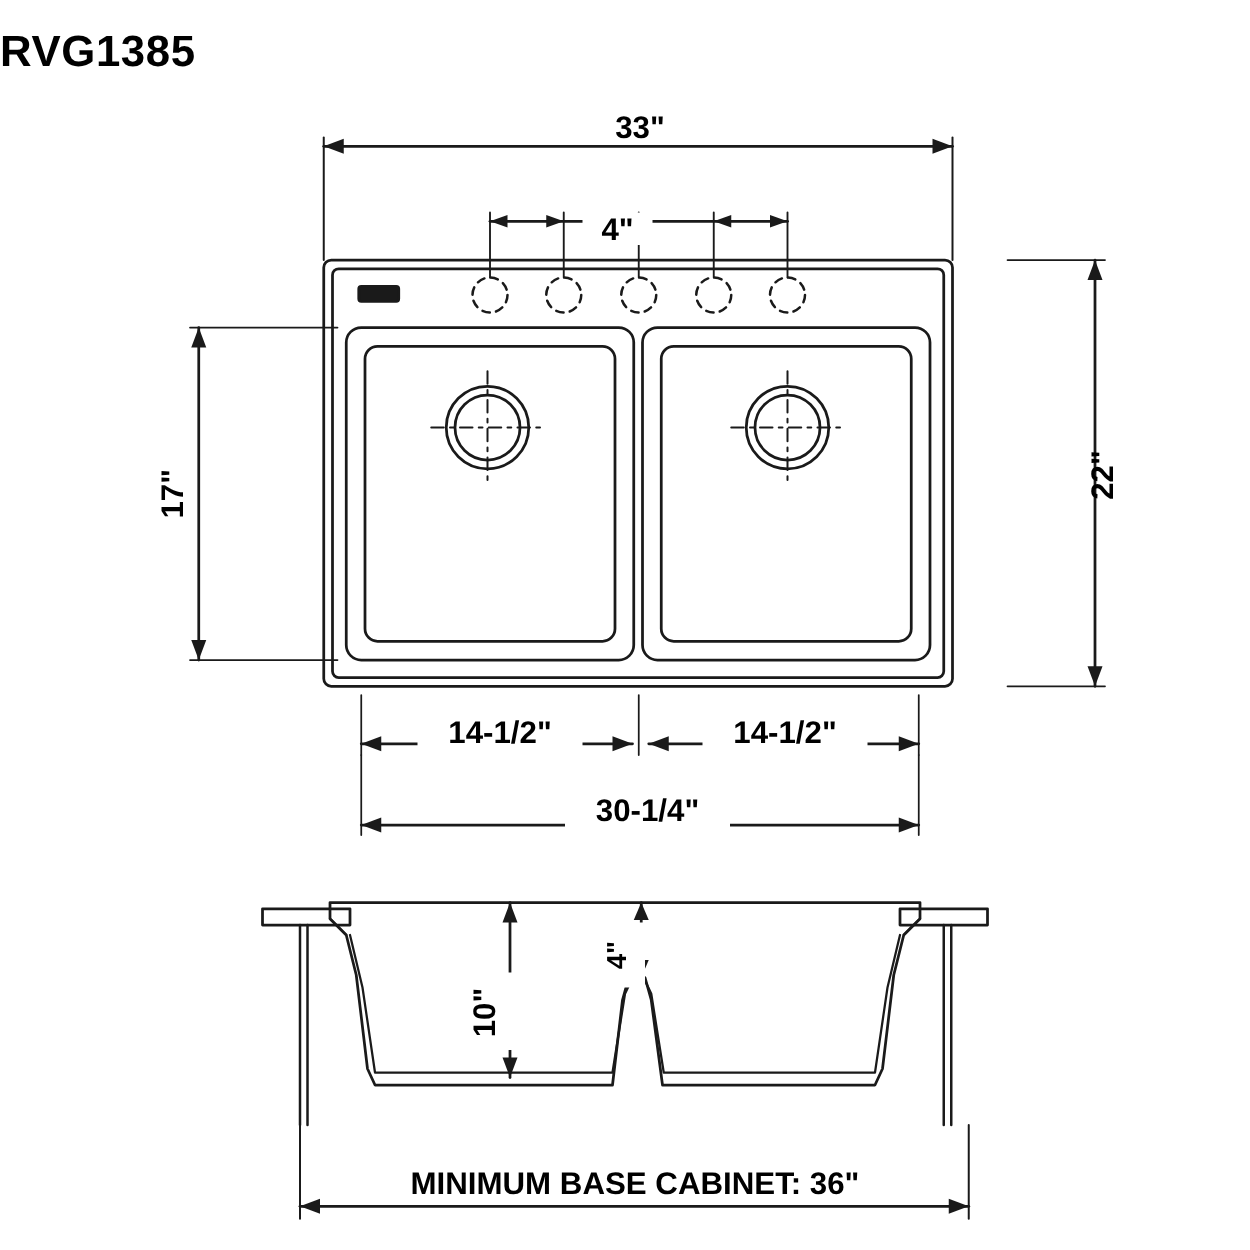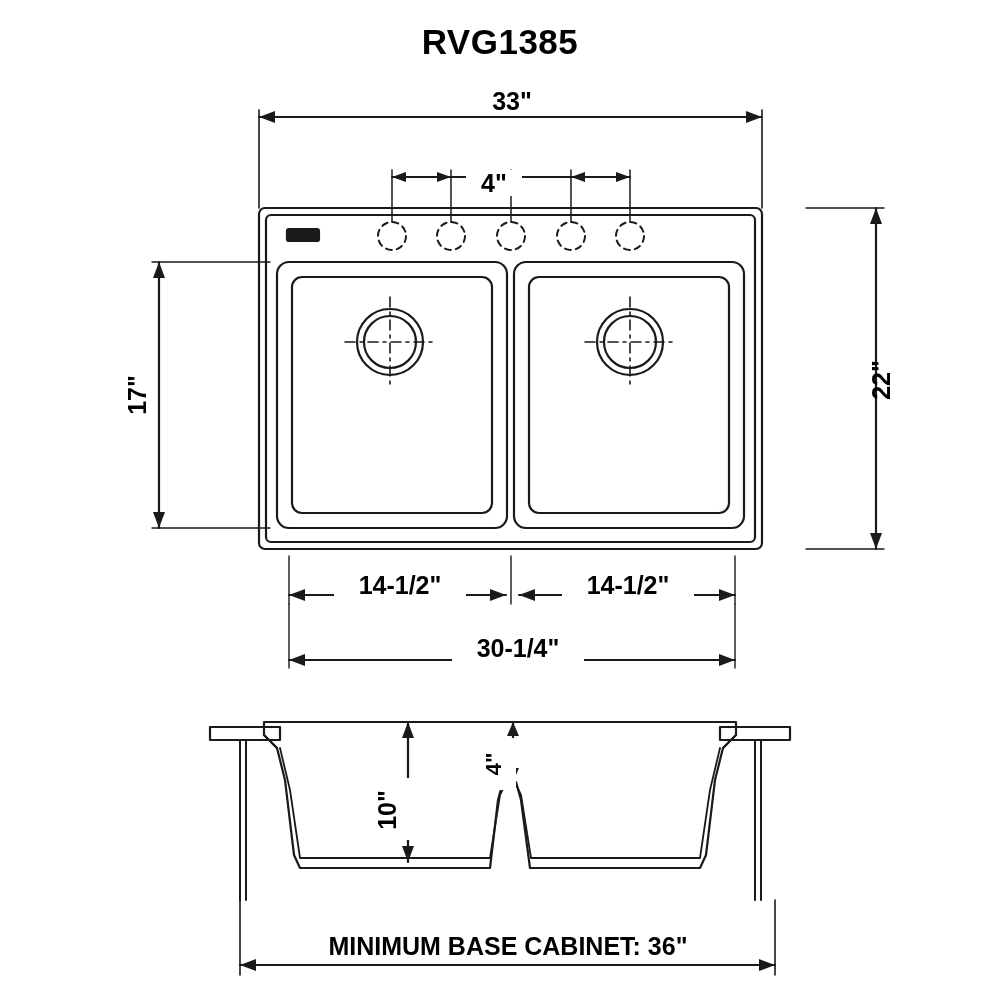--- a/index.html
+++ b/index.html
@@ -18,21 +18,21 @@
   #sheet {
     position: relative;
     width: 1000px;
     height: 1000px;
   }
   #title {
     position: absolute;
     top: 22px;
     left: 0;
     width: 1000px;
-    text-align: center;
+    text-align: left;
     font-size: 35px;
     font-weight: bold;
     letter-spacing: 0.5px;
   }
   svg {
     position: absolute;
     top: 0;
     left: 0;
   }
   .dimtext {

